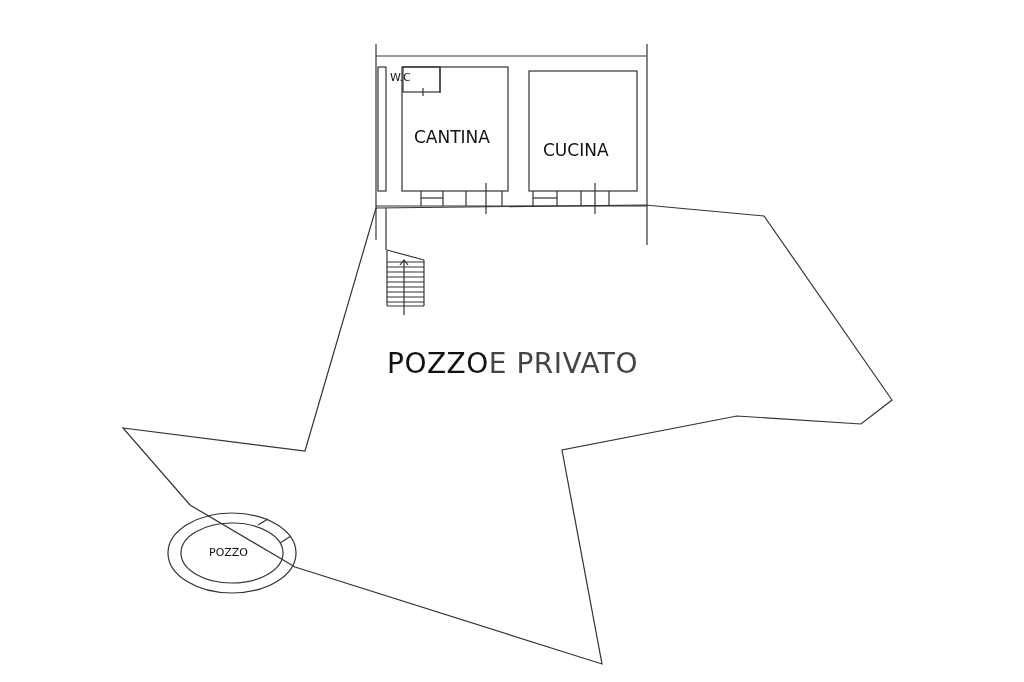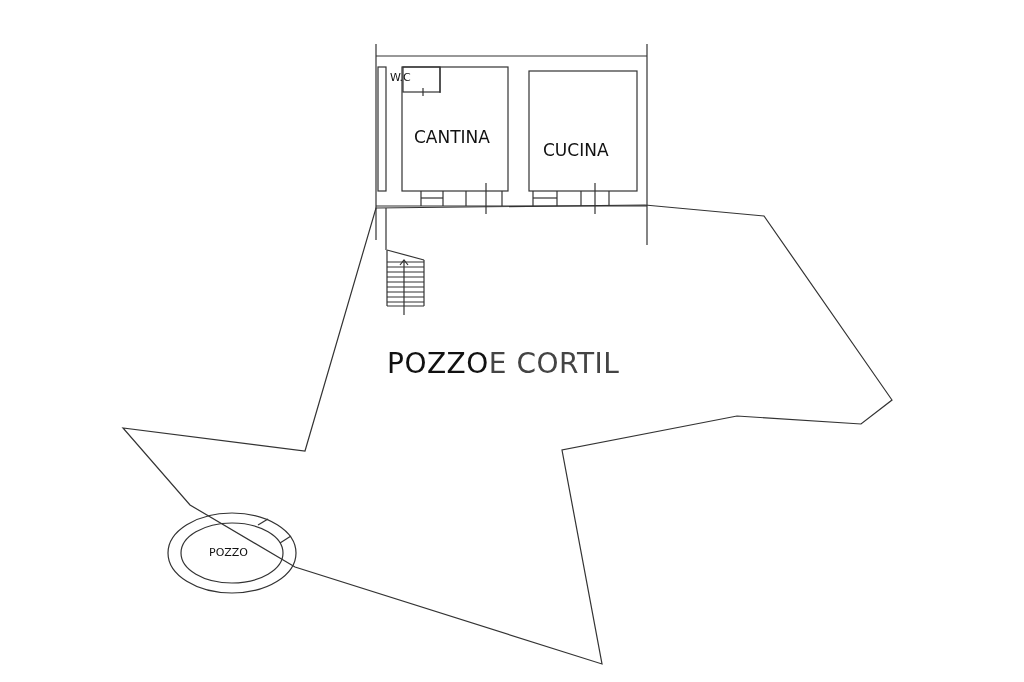--- a/index.html
+++ b/index.html
@@ -78,14 +78,14 @@
       <ellipse cx="232" cy="553" rx="51" ry="30"></ellipse>
       <line x1="258" y1="525" x2="268" y2="519"></line>
       <line x1="280" y1="543" x2="291" y2="536"></line>
     </g>
   </g>
 </svg>
 
 <div class="lbl wc" style="left:390px; top:71px;">W.C</div>
 <div class="lbl room" style="left:414px; top:127px;">CANTINA</div>
 <div class="lbl room" style="left:543px; top:140px;">CUCINA</div>
-<div class="lbl court" style="left:387px; top:347px;"><span>POZZO</span><span class="light">E CORTIL</span></div>
+<div class="lbl court" style="left:387px; top:347px;"><span>POZZO</span><span class="light">E PRIVATO</span></div>
 <div class="lbl pozzo" style="left:209px; top:546px;">POZZO</div>
 
 </body></html>

